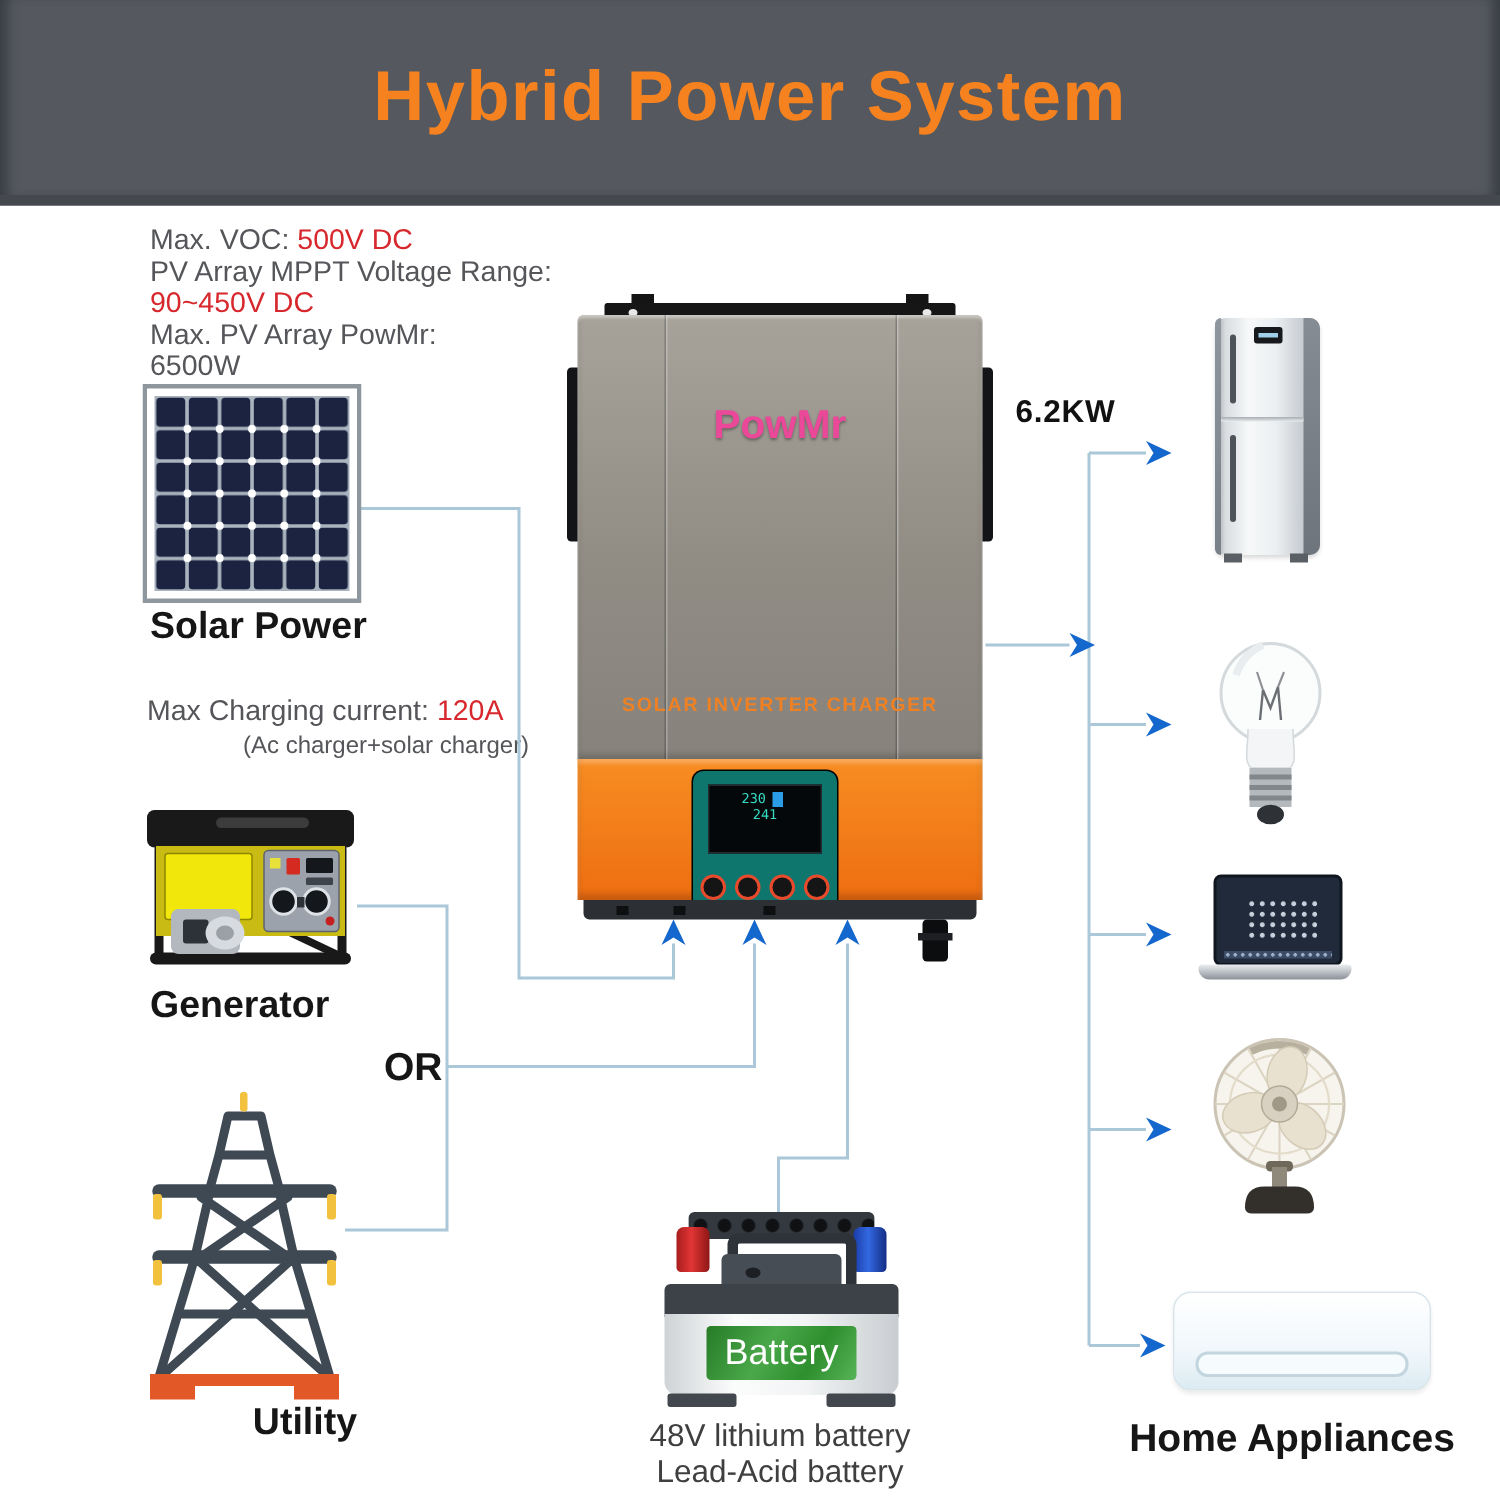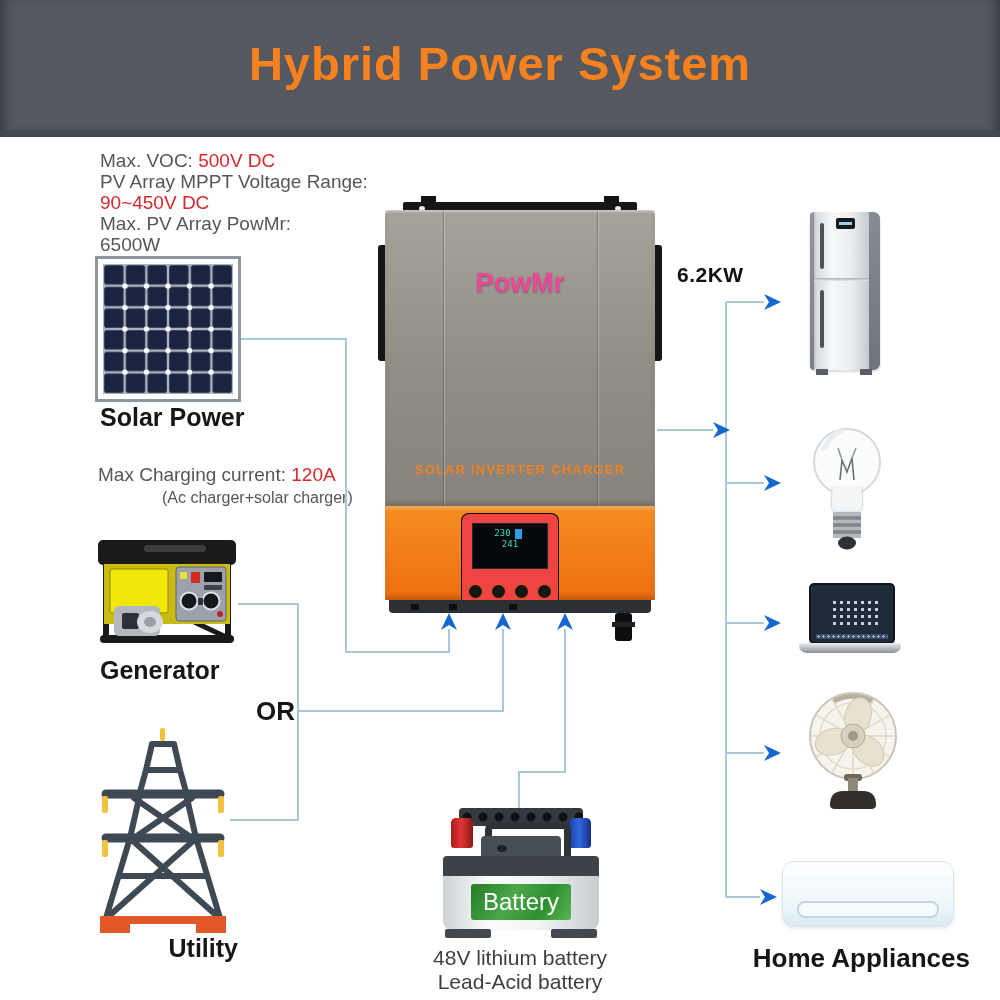--- a/index.html
+++ b/index.html
@@ -76,21 +76,21 @@
     box-shadow:inset 0 2px 2px rgba(255,255,255,.4), inset 0 -3px 4px rgba(0,0,0,.18);}
   .inv .seam{position:absolute;top:0;bottom:0;width:1px;background:rgba(0,0,0,.22);}
   .inv .seam::after{content:"";position:absolute;left:1px;top:0;bottom:0;width:1px;background:rgba(255,255,255,.28);}
   .inv .brand{position:absolute;left:0;right:0;top:72px;text-align:center;color:#ec4899;
     font-size:27px;font-weight:bold;letter-spacing:0;text-shadow:0 1px 2px rgba(0,0,0,.35);}
   .inv .tagline{position:absolute;left:0;right:0;top:266px;text-align:center;color:#f08123;
     font-size:13px;font-weight:bold;letter-spacing:1.2px;}
   .inv .orange{position:absolute;left:0;right:0;top:310px;height:94px;
     background:linear-gradient(180deg,#f78d22,#ee6e11);
     box-shadow:inset 0 3px 3px rgba(255,255,255,.25), inset 0 -4px 5px rgba(0,0,0,.18);}
-  .inv .panel{position:absolute;left:77px;top:318px;width:96px;height:92px;background:#ef4444;
+  .inv .panel{position:absolute;left:77px;top:318px;width:96px;height:92px;background:#0f766e;
     border-radius:7px;box-shadow:0 0 0 1px #000;}
   .inv .lcd{position:absolute;left:10px;right:10px;top:9px;height:40px;background:#05080b;
     border:1px solid #252a31;color:#34dcc3;font-family:"DejaVu Sans Mono",monospace;
     font-size:9px;line-height:11px;text-align:center;padding-top:4px;}
   .inv .lcd .b{display:inline-block;width:7px;height:10px;background:#2a9ce8;vertical-align:middle;margin:0 4px;}
   .inv .btns{position:absolute;left:0;right:0;bottom:6px;display:flex;justify-content:center;gap:6px;}
   .inv .btns i{width:13px;height:13px;border-radius:50%;border:2px solid #e84a2c;background:#151515;}
   .inv .foot{position:absolute;left:4px;right:4px;bottom:0;height:13px;background:#2c2f33;border-radius:0 0 4px 4px;}
   .inv .foot i{position:absolute;top:4px;width:8px;height:6px;background:#0e0f11;}
   .inv .plug{position:absolute;right:23px;bottom:-28px;width:17px;height:28px;background:#0c0d0f;border-radius:3px;}

